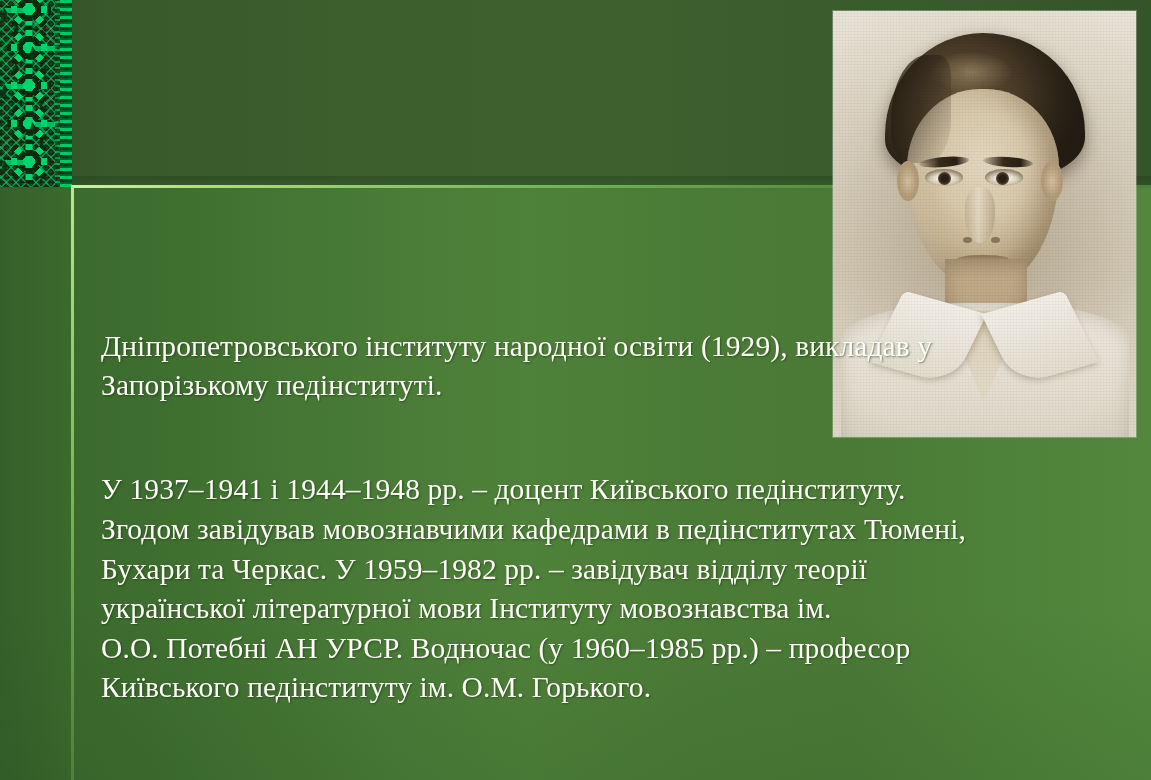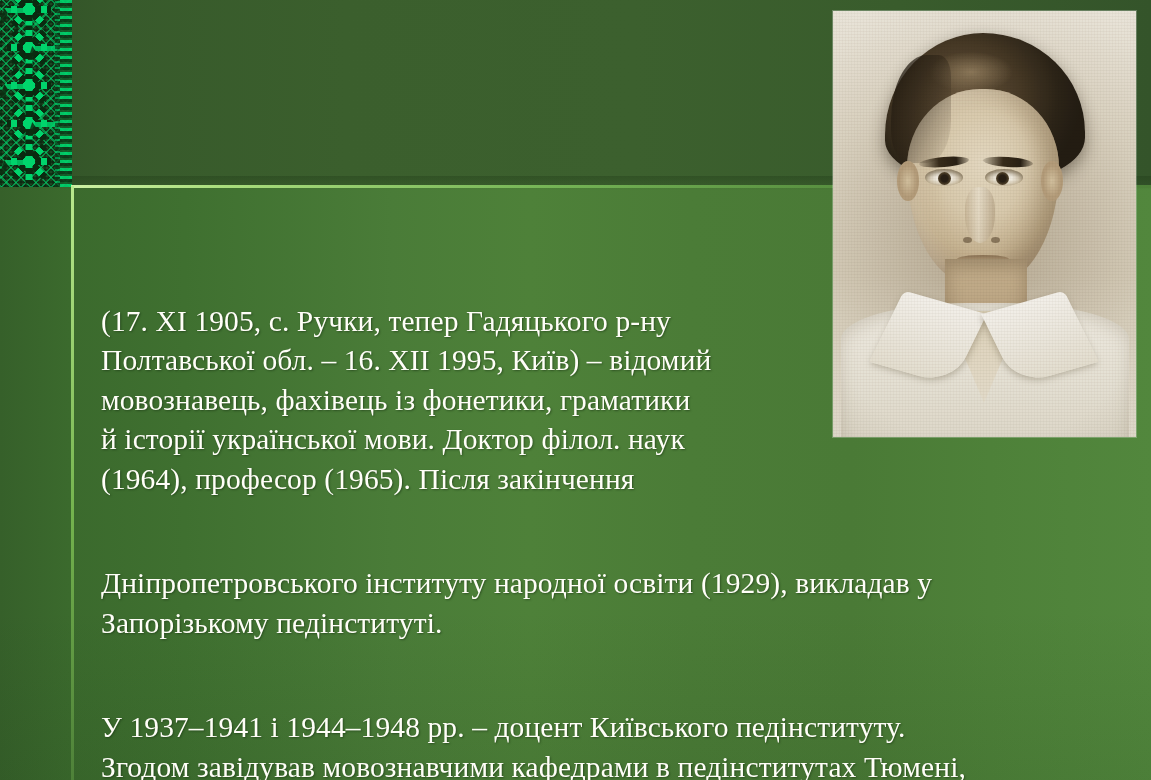--- a/index.html
+++ b/index.html
@@ -363,25 +363,20 @@
       <div class="p-vneck"></div>
       <div class="p-collar l"></div>
       <div class="p-collar r"></div>
       <div class="p-grain"></div>
       <div class="p-sepia"></div>
       <div class="p-vig"></div>
     </div>
   </div>
 
   <div class="body-text">
-    <span class="para-narrow">(17. XI 1905, с. Ручки, тепер Гадяцького р-ну
-Полтавської обл. – 16. XII 1995, Київ) – відомий
-мовознавець, фахівець із фонетики, граматики
-й історії української мови. Доктор філол. наук
-(1964), професор (1965). Після закінчення</span>
     <span class="para-wide">Дніпропетровського інституту народної освіти (1929), викладав у
 Запорізькому педінституті.</span>
     <span class="para-wide">У 1937–1941 і 1944–1948 рр. – доцент Київського педінституту.
 Згодом завідував мовознавчими кафедрами в педінститутах Тюмені,
 Бухари та Черкас. У 1959–1982 рр. – завідувач відділу теорії
 української літературної мови Інституту мовознавства ім.
 О.О. Потебні АН УРСР. Водночас (у 1960–1985 рр.) – професор
 Київського педінституту ім. О.М. Горького.</span>
   </div>
 

